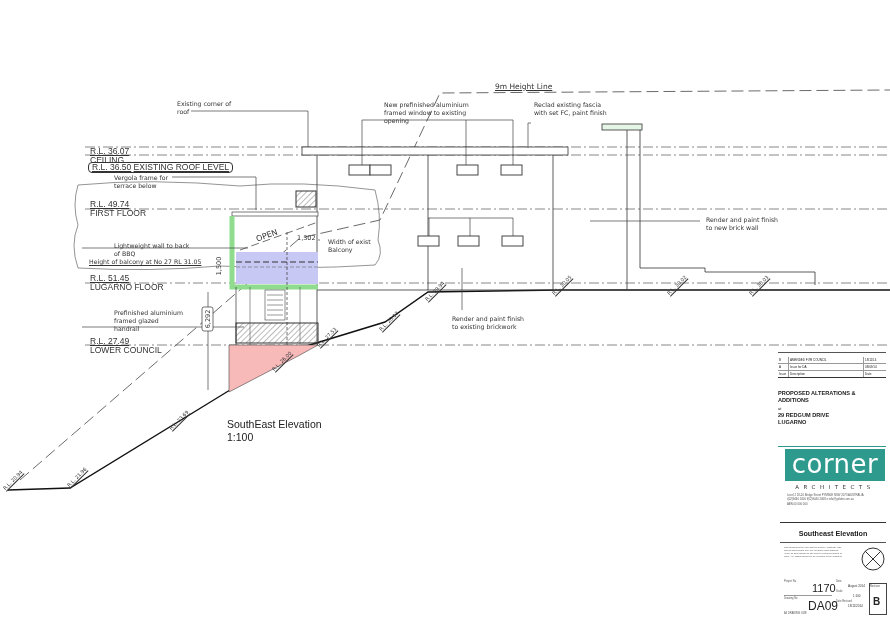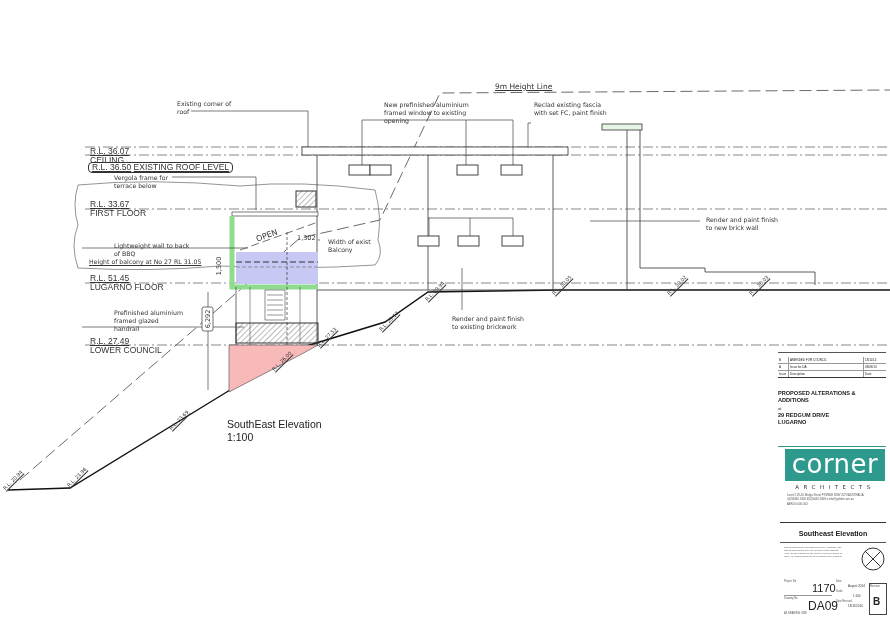--- a/index.html
+++ b/index.html
@@ -126,21 +126,21 @@
 
 <div class="lvl" style="left:88px;top:138px;border:1px solid #333;border-radius:4px;padding:0 3px;margin-top:24px;">
   <span class="rl">R.L. 36.50</span>
   <span style="text-decoration:underline">EXISTING ROOF LEVEL</span>
 </div>
 <div class="lvl" style="left:90px;top:147px;">
   <div class="rl">R.L. 36.07</div>
   <div>CEILING</div>
 </div>
 <div class="lvl" style="left:90px;top:200px;">
-  <div class="rl">R.L. 33.67</div>
+  <div class="rl">R.L. 49.74</div>
   <div>FIRST FLOOR</div>
 </div>
 <div class="lvl" style="left:90px;top:274px;">
   <div class="rl">R.L. 51.45</div>
   <div>LUGARNO FLOOR</div>
 </div>
 <div class="lvl" style="left:90px;top:337px;">
   <div class="rl">R.L. 27.49</div>
   <div>LOWER COUNCIL</div>
 </div>

